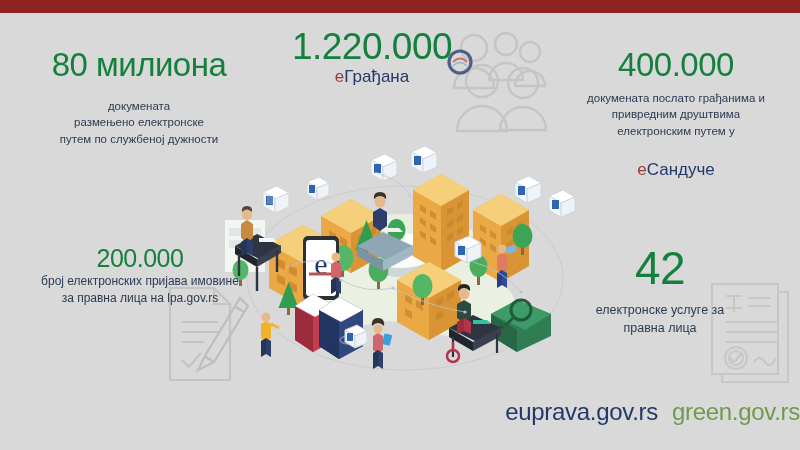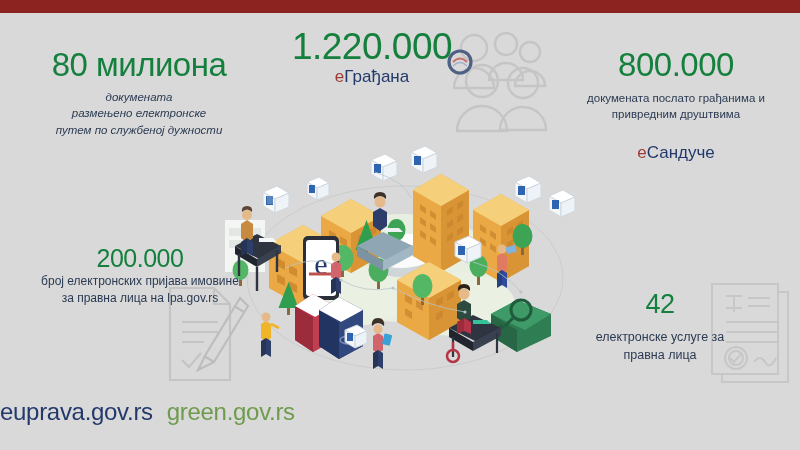--- a/index.html
+++ b/index.html
@@ -24,41 +24,41 @@
     color:#2b3a52;font-size:11.5px;line-height:1.45;font-weight:400;
   }
   .stat .brand{
     font-size:17px;line-height:1.15;color:#23396b;font-weight:400;white-space:nowrap;
   }
   .brand .e{color:#9e3b35;}
 
   
   #s-docs{left:14px;top:48px;width:250px;text-align:center;}
   #s-docs .big{font-size:33px;}
-  #s-docs .sub{margin-top:7px;font-style:italic;}
+  #s-docs .sub{margin-top:16px;}
 
   #s-citizens{left:262px;top:28px;width:220px;text-align:center;}
   #s-citizens .big{font-size:37px;}
   #s-citizens .brand{margin-top:1px;}
 
   #s-mail{left:552px;top:48px;width:248px;text-align:center;}
   #s-mail .big{font-size:33px;}
   #s-mail .sub{margin-top:8px;}
   #s-mail .brand{margin-top:20px;}
 
   #s-property{left:2px;top:246px;width:276px;text-align:center;}
   #s-property .big{font-size:25px;}
   #s-property .sub{margin-top:1px;font-size:12px;}
 
   #s-services{left:548px;top:245px;width:224px;text-align:center;}
-  #s-services .big{font-size:27px;margin-top:46px;}
+  #s-services .big{font-size:46px;}
   #s-services .sub{margin-top:9px;font-size:12.5px;}
 
   
-  .footer{position:absolute;left:0;top:398px;width:800px;text-align:left;z-index:7;}
+  .footer{position:absolute;left:0;top:398px;width:800px;text-align:right;z-index:7;}
   .footer span{font-size:24px;letter-spacing:-0.3px;}
   .f-eu{color:#23396b;}
   .f-green{color:#6f9b4c;margin-left:14px;}
 
   
   .wm{position:absolute;z-index:1;opacity:.75;}
   #wm-people{left:438px;top:26px;}
   #wm-doc{left:160px;top:282px;}
   #wm-legal{left:700px;top:278px;}
 
@@ -451,24 +451,25 @@
   </div>
 
   <div class="stat" id="s-citizens">
     <div class="big">1.220.000</div>
     <div class="brand">
       <span class="e">е</span><span>Грађана</span>
     </div>
   </div>
 
   <div class="stat" id="s-mail">
-    <div class="big">800.000</div>
+    <div class="big">400.000</div>
     <div class="sub">
       <div>докумената послато грађанима и</div>
       <div>привредним друштвима</div>
+      <div>електронским путем у</div>
     </div>
     <div class="brand">
       <span class="e">е</span><span>Сандуче</span>
     </div>
   </div>
 
   <div class="stat" id="s-property">
     <div class="big">200.000</div>
     <div class="sub">
       <div>број електронских пријава имовине</div>

